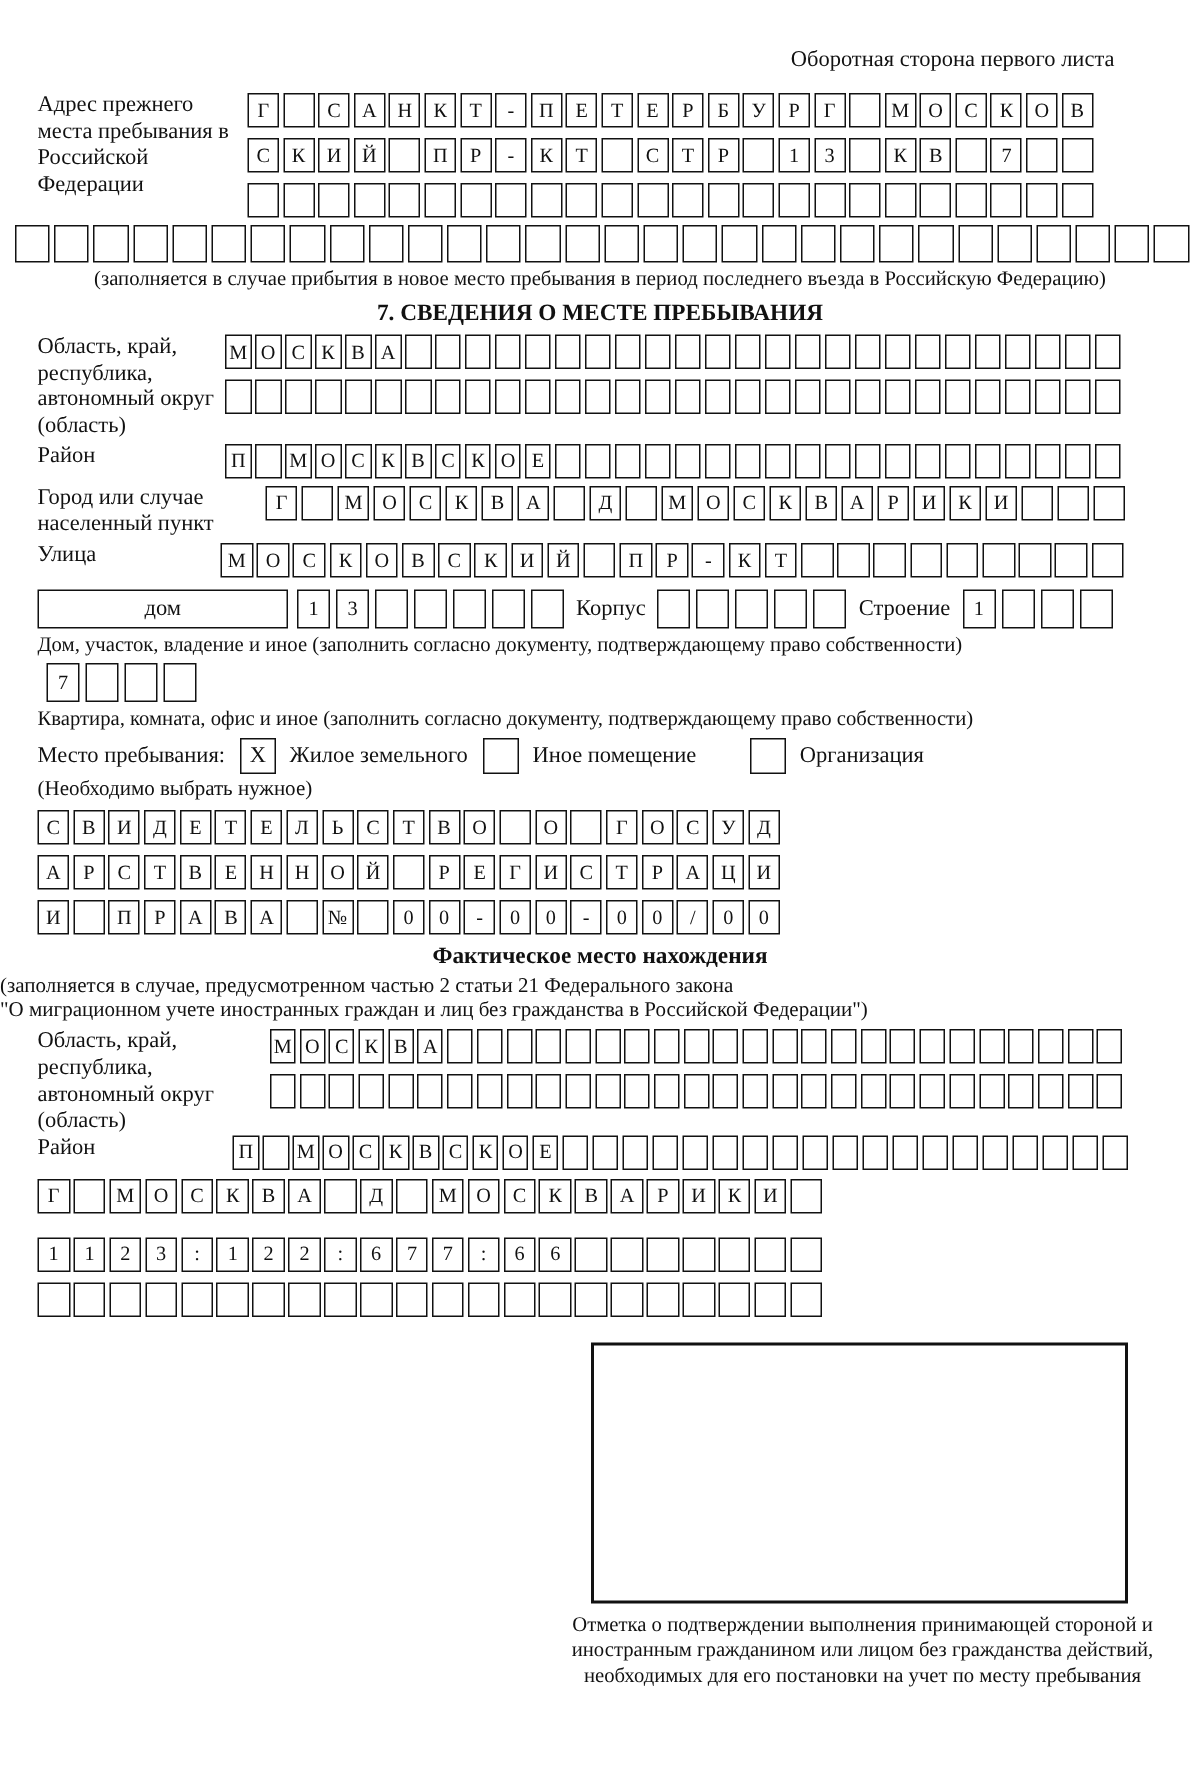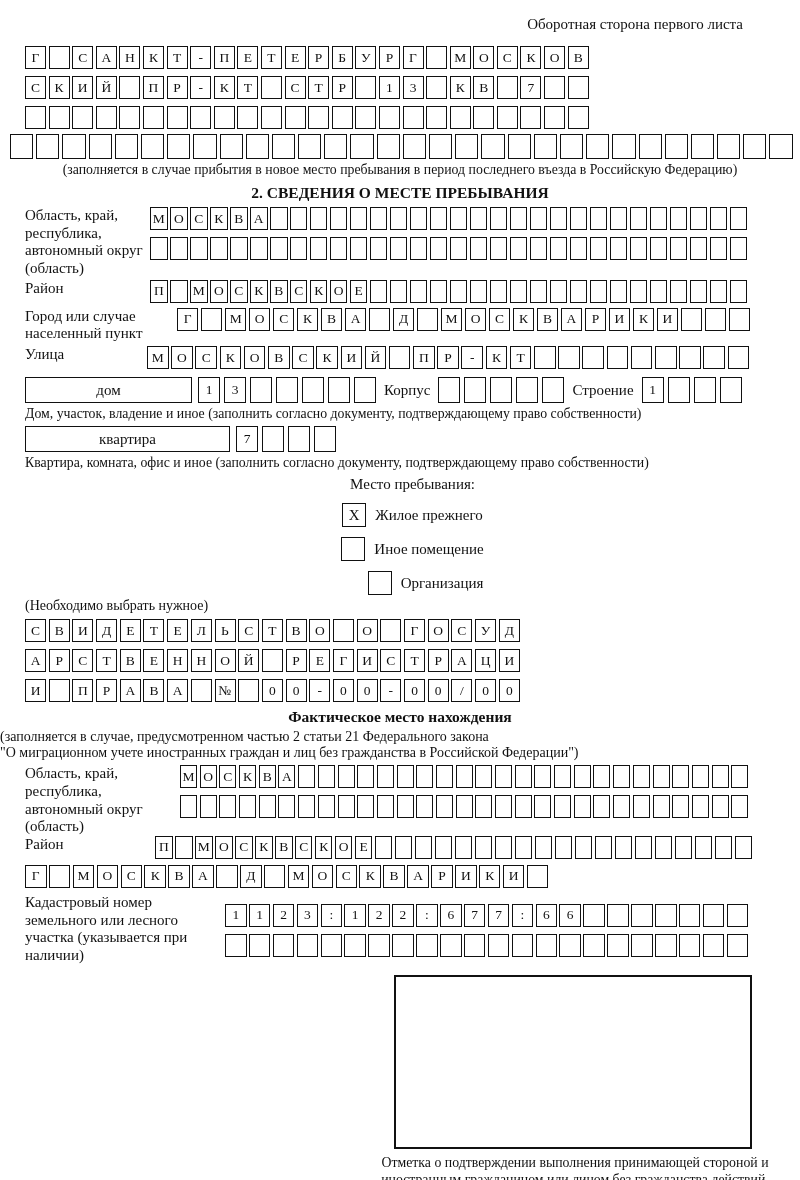--- a/index.html
+++ b/index.html
@@ -3,21 +3,21 @@
 <meta charset="utf-8">
 <style>
   html,body{margin:0;padding:0;background:#fff;}
   body{
     width:800px;height:1180px;
     color:#111;
     font-family:"Liberation Serif","DejaVu Serif",serif;
     font-size:15px;
     overflow:hidden;
   }
-  .hdr-note{ text-align:right; padding:16px 57px 0 0; font-size:15px; }
+  .hdr-note{ text-align:right; padding:32px 57px 0 0; font-size:15px; }
 
   
   .fline{ display:flex; align-items:flex-start; margin-left:25px; }
   .flabel{ flex:none; box-sizing:border-box; padding-right:5px; line-height:1.18; font-size:15px; }
   .rowstack{ display:flex; flex-direction:column; gap:7px; }
 
   
   .cellrow{ display:flex; gap:var(--g,3px); }
   .cell{
     box-sizing:border-box; flex:none;
@@ -45,39 +45,40 @@
   .namebox{
     box-sizing:border-box; flex:none; border:1.8px solid #111; height:26px;
     display:flex; align-items:center; justify-content:center; font-size:15px; background:#fff;
   }
   .inline-lbl{ flex:none; align-self:center; padding:0 8px; }
 
   .chk{
     box-sizing:border-box; flex:none; width:24px; height:24px; border:1.6px solid #111;
     display:flex; align-items:center; justify-content:center; font-size:15px; background:#fff;
   }
-  .stay-line{ display:flex; align-items:center; margin-left:25px; margin-top:5px; gap:10px;flex-direction:column; }
+  .stay-line{ display:flex; align-items:center; margin-left:25px; margin-top:5px; gap:10px; }
   .stay-opt{ display:flex; align-items:center; gap:9px; }
 
   .stamp-box{
     box-sizing:border-box; margin:10px 0 0 394px;
     width:358px; height:174px; border:2px solid #111; background:#fff;
   }
   .stamp-caption{
     margin:5px 0 0 365px; width:420px; text-align:center; font-size:13.8px; line-height:1.25;
   }
   .mt2{margin-top:2px}.mt3{margin-top:3px}.mt4{margin-top:4px}.mt5{margin-top:5px}
   .mt6{margin-top:6px}.mt8{margin-top:8px}.mt10{}.mt13{margin-top:13px}
 </style>
 </head>
 <body>
 
 <div class="hdr-note">Оборотная сторона первого листа</div>
 
 <div class="fline mt13">
+  <div class="flabel" style="width:140px">Адрес прежнего места пребывания в Российской Федерации</div>
   <div class="rowstack">
     <div class="cellrow g-prev">
         <div class="cell">Г</div>
         <div class="cell"></div>
         <div class="cell">С</div>
         <div class="cell">А</div>
         <div class="cell">Н</div>
         <div class="cell">К</div>
         <div class="cell">Т</div>
         <div class="cell">-</div>
@@ -179,21 +180,21 @@
     <div class="cell"></div>
     <div class="cell"></div>
     <div class="cell"></div>
     <div class="cell"></div>
     <div class="cell"></div>
     <div class="cell"></div>
     <div class="cell"></div>
   </div>
 <div class="caption-center">(заполняется в случае прибытия в новое место пребывания в период последнего въезда в Российскую Федерацию)</div>
 
-<div class="sec-title">2. СВЕДЕНИЯ О МЕСТЕ ПРЕБЫВАНИЯ</div>
+<div class="sec-title">7. СВЕДЕНИЯ О МЕСТЕ ПРЕБЫВАНИЯ</div>
 
 <div class="fline mt5" style="min-height:70px">
   <div class="flabel" style="width:125px">Область, край, республика, автономный округ (область)</div>
   <div class="rowstack">
     <div class="cellrow g-30">
         <div class="cell">М</div>
         <div class="cell">О</div>
         <div class="cell">С</div>
         <div class="cell">К</div>
         <div class="cell">В</div>
@@ -379,36 +380,35 @@
   <div class="cellrow g-big">
       <div class="cell">1</div>
       <div class="cell"></div>
       <div class="cell"></div>
       <div class="cell"></div>
     </div>
 </div>
 <div class="caption">Дом, участок, владение и иное (заполнить согласно документу, подтверждающему право собственности)</div>
 
 <div class="fline mt4" style="align-items:center">
-  <div class="namebox" style="width:205px">квартира</div>
   <div style="width:6px"></div>
   <div class="cellrow g-big">
       <div class="cell">7</div>
       <div class="cell"></div>
       <div class="cell"></div>
       <div class="cell"></div>
     </div>
 </div>
 <div class="caption">Квартира, комната, офис и иное (заполнить согласно документу, подтверждающему право собственности)</div>
 
 <div class="stay-line">
   <div>Место пребывания:</div>
   <div class="stay-opt">
     <div class="chk">X</div>
-    <div>Жилое прежнего</div>
+    <div>Жилое земельного</div>
   </div>
   <div class="stay-opt" style="">
     <div class="chk"></div>
     <div>Иное помещение</div>
   </div>
   <div class="stay-opt" style="margin-left:26px">
     <div class="chk"></div>
     <div>Организация</div>
   </div>
 </div>
@@ -617,21 +617,20 @@
       <div class="cell">А</div>
       <div class="cell">Р</div>
       <div class="cell">И</div>
       <div class="cell">К</div>
       <div class="cell">И</div>
       <div class="cell"></div>
     </div>
 </div>
 
 <div class="fline mt6" style="min-height:70px">
-  <div class="flabel" style="width:200px">Кадастровый номер земельного или лесного участка (указывается при наличии)</div>
   <div class="rowstack" style="margin-top:10px">
     <div class="cellrow g-22">
         <div class="cell">1</div>
         <div class="cell">1</div>
         <div class="cell">2</div>
         <div class="cell">3</div>
         <div class="cell">:</div>
         <div class="cell">1</div>
         <div class="cell">2</div>
         <div class="cell">2</div>

